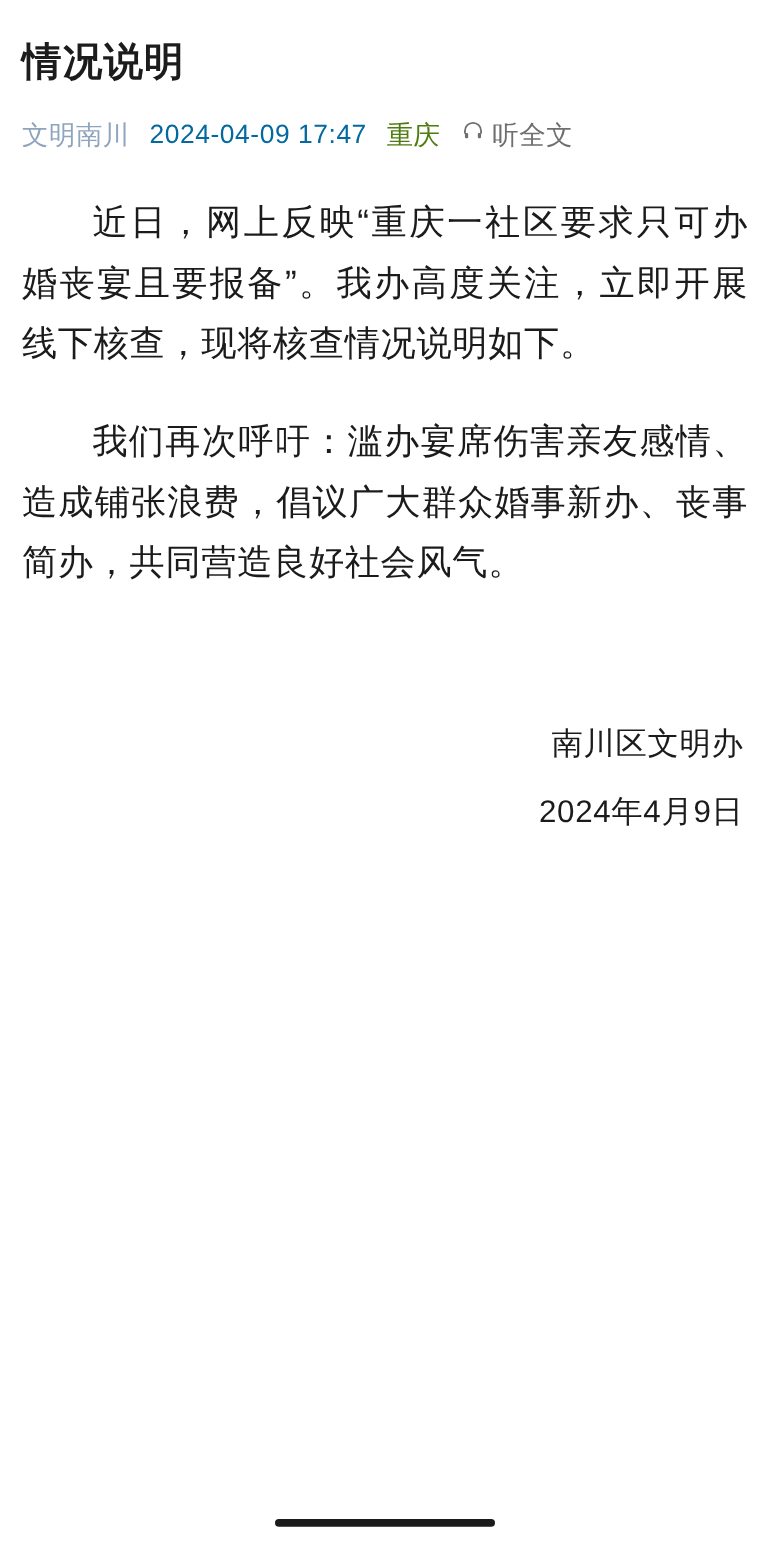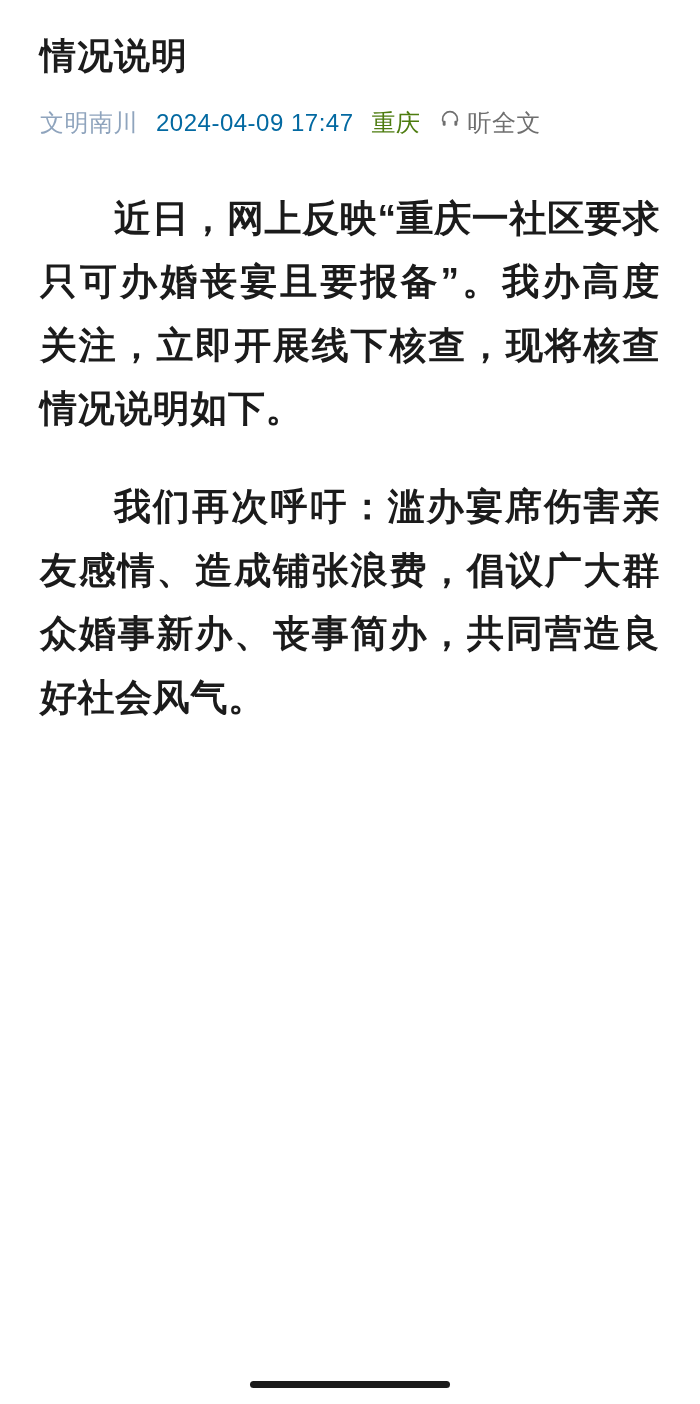--- a/index.html
+++ b/index.html
@@ -12,21 +12,21 @@
     min-height: 1404px;
     font-family: "Liberation Sans", "DejaVu Sans", sans-serif;
     color: #1a1a1a;
     -webkit-font-smoothing: antialiased;
   }
   .page {
     position: relative;
     width: 700px;
     min-height: 1404px;
     box-sizing: border-box;
-    padding: 0 40px;
+    padding: 0 20px;
     background: #ffffff;
   }
   .article-title {
     font-size: 36px;
     font-weight: 600;
     letter-spacing: 1px;
     color: #1c1c1c;
     margin: 0;
     padding-top: 32px;
     line-height: 1.35;
@@ -57,27 +57,26 @@
     cursor: pointer;
   }
   .listen .headphone {
     display: inline-block;
     width: 22px;
     height: 22px;
     position: relative;
     top: 1px;
   }
   .body-text {
-    margin-top: 48px;
-    font-size: 37px;
+    margin-top: 36px;
+    font-size: 32px;
     line-height: 1.72;
     color: #1b1b1b;
     letter-spacing: 0.6px;
     text-align: justify;
-    font-weight: bold;
   }
   .body-text p {
     margin: 0 0 34px 0;
     text-indent: 2em;
   }
   .sign {
     margin-top: 110px;
     text-align: right;
     font-size: 28.5px;
     line-height: 1.9;
@@ -120,15 +119,19 @@
       </span>
       <span>听全文</span>
     </span>
   </div>
 
   <div class="body-text">
     <p>近日，网上反映“重庆一社区要求只可办婚丧宴且要报备”。我办高度关注，立即开展线下核查，现将核查情况说明如下。</p>
     <p>我们再次呼吁：滥办宴席伤害亲友感情、造成铺张浪费，倡议广大群众婚事新办、丧事简办，共同营造良好社会风气。</p>
   </div>
 
+  <div class="sign">
+    <div>南川区文明办</div>
+    <div>2024年4月9日</div>
+  </div>
 
   <div class="home-indicator"></div>
 </div>
 
 </body></html>

